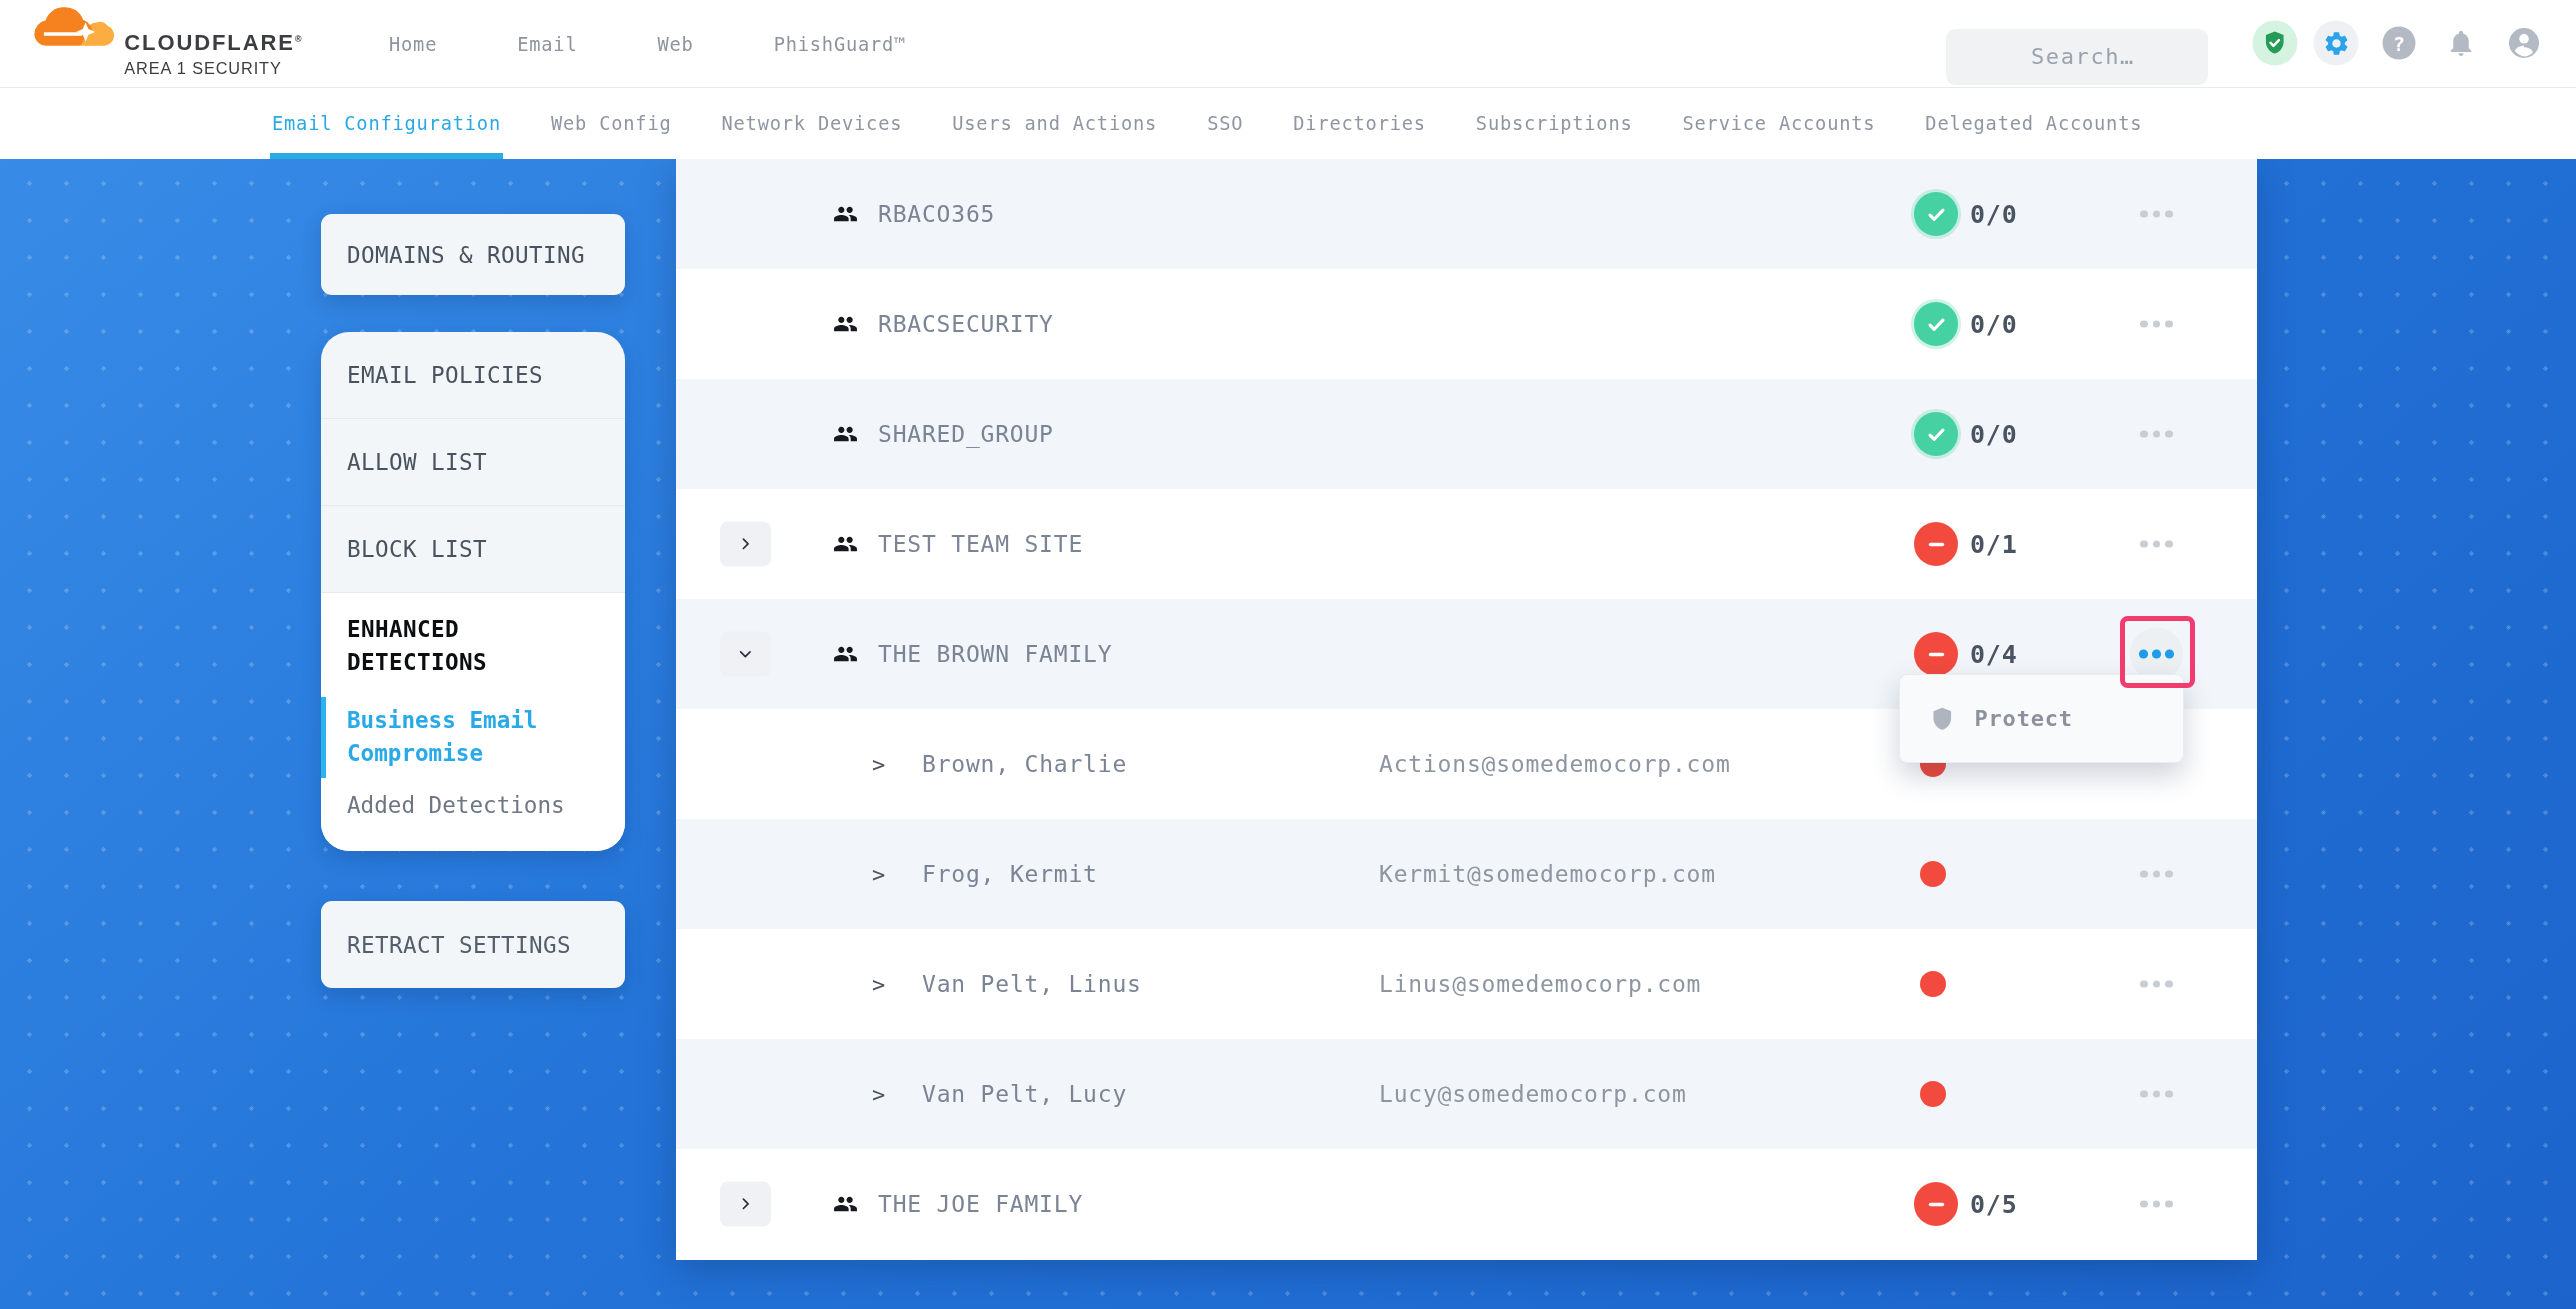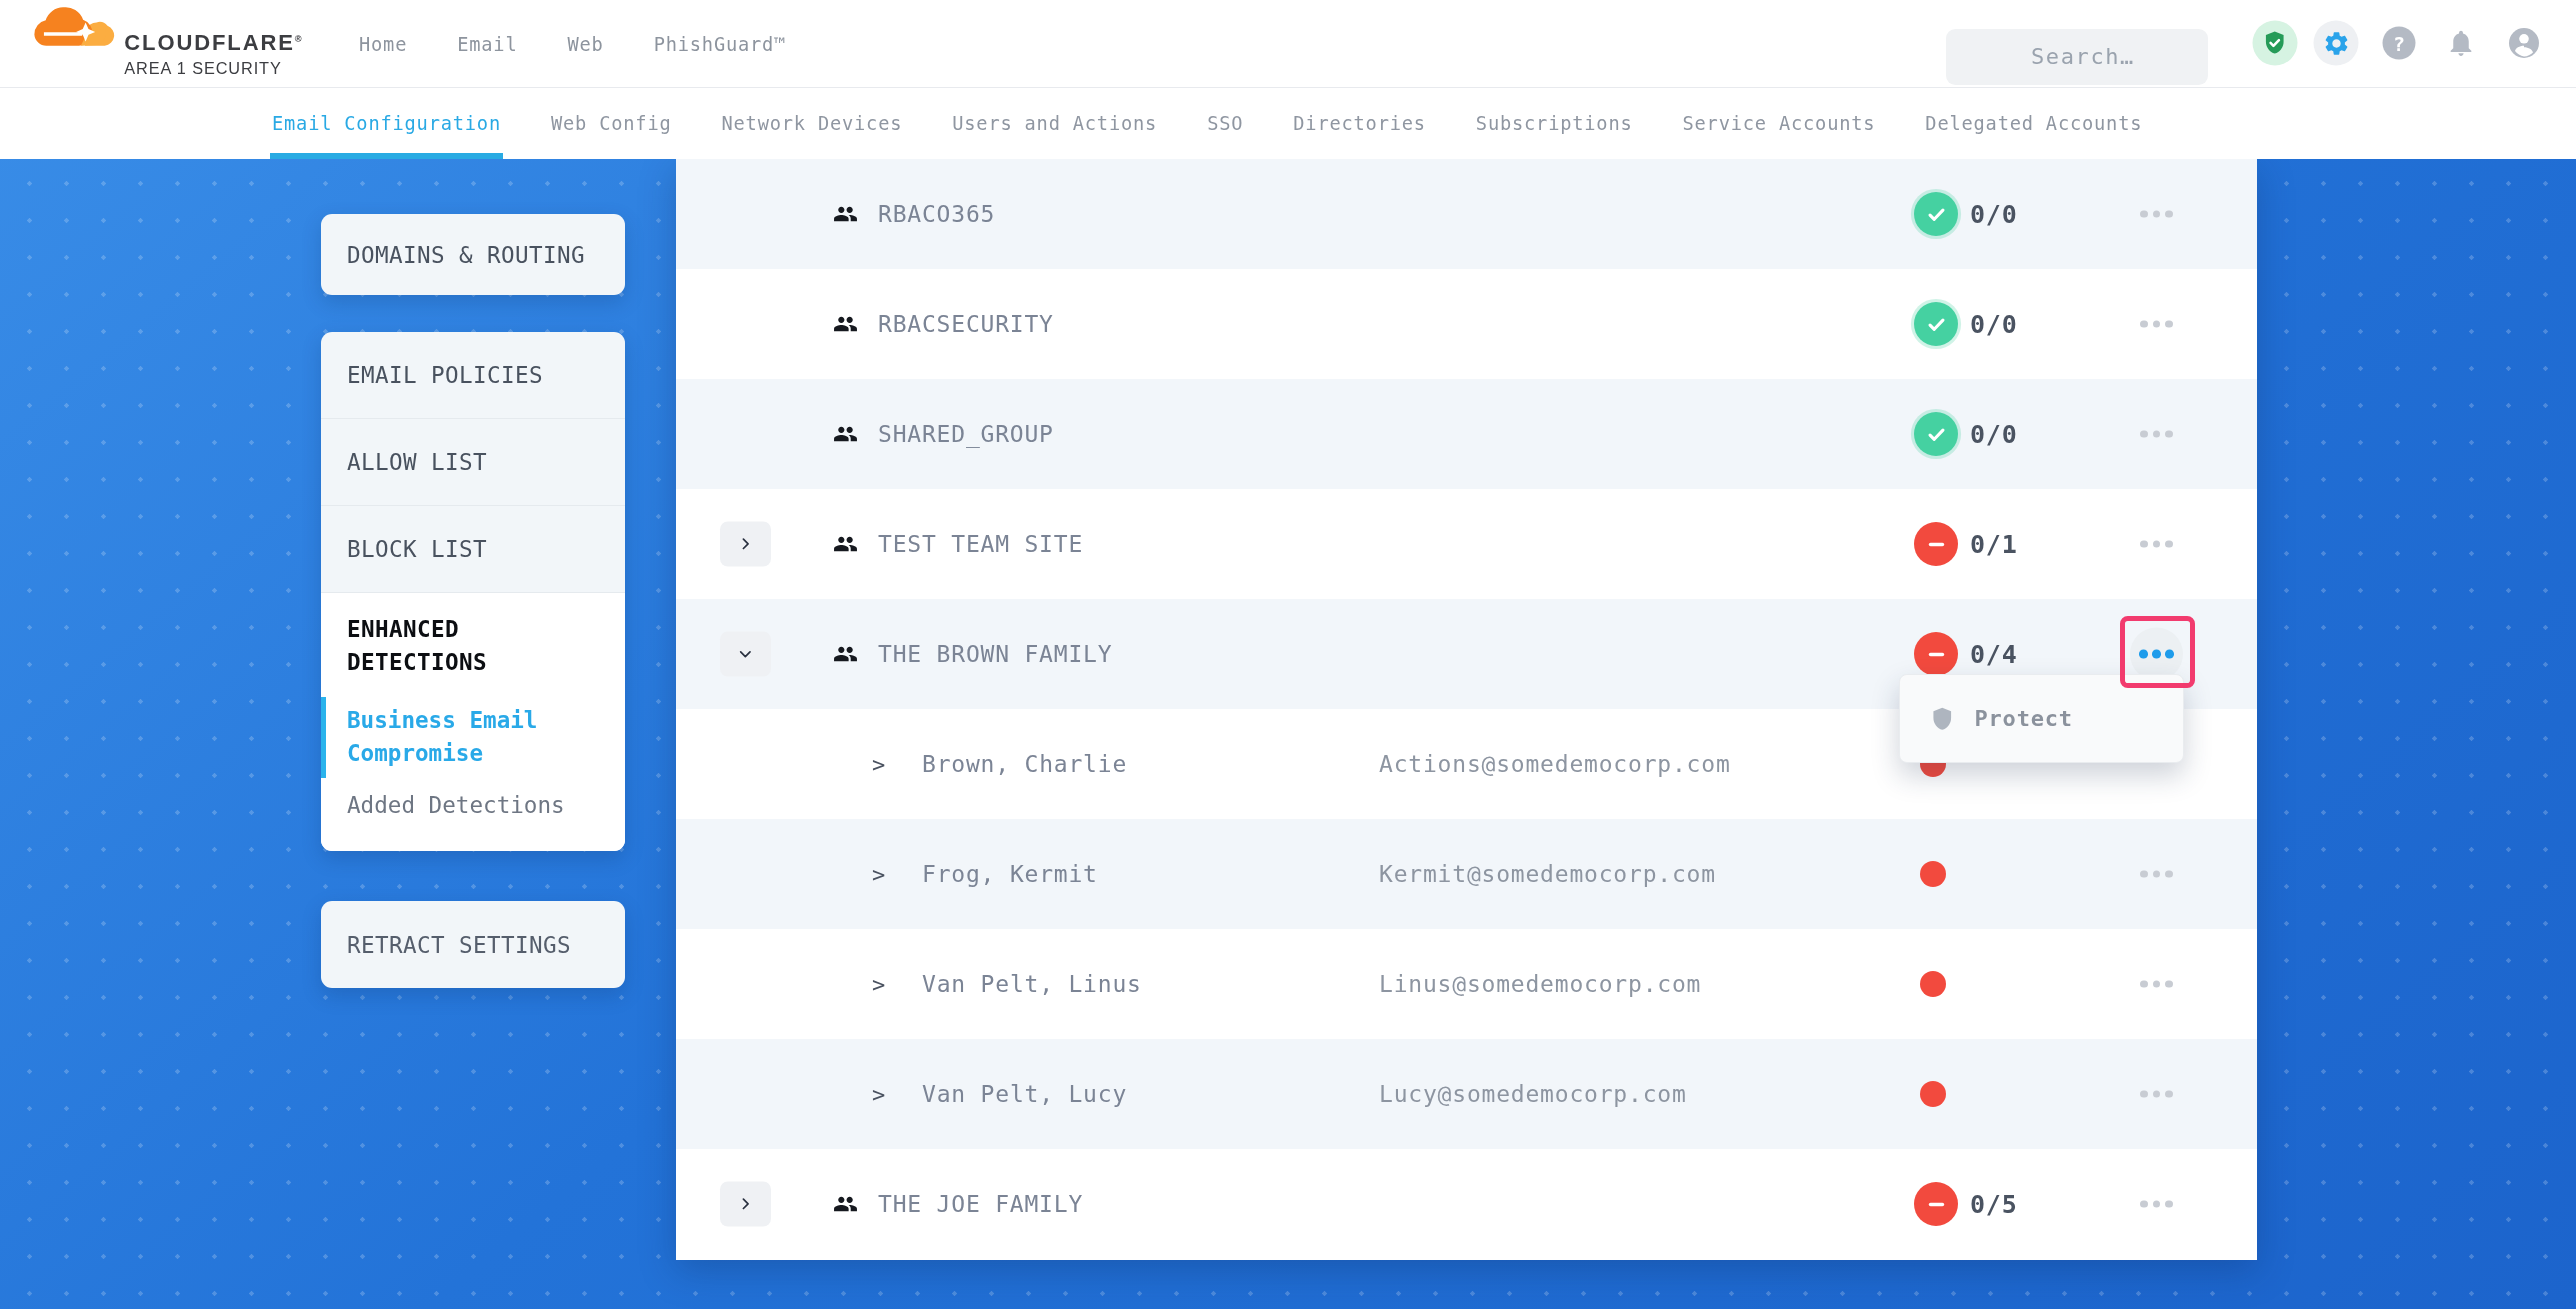--- a/index.html
+++ b/index.html
@@ -20,21 +20,21 @@
     position:absolute; left:0; top:0; width:2576px; height:88px;
     background:#ffffff; border-bottom:1.6px solid #e8eaee; z-index:10;
   }
   .brand { position:absolute; left:33px; top:6.2px; display:flex; align-items:flex-start; }
   .brand-cloud { width:82px; height:41px; }
   .brand-text { margin-left:9.3px; font-family:"Liberation Sans",sans-serif; color:#3c3d41; }
   .brand-name { font-size:22px; font-weight:bold; letter-spacing:1.9px; margin-top:22px; line-height:22px; }
   .brand-name .reg { font-size:9.3px; vertical-align:super; }
   .brand-sub { font-size:16.3px; font-weight:normal; letter-spacing:0.9px; margin-top:4.7px; }
   .main-nav { position:absolute; left:359px; top:0; height:88px; display:flex; align-items:center; gap:50px; }
-  .main-nav .nav-item { font-size:18.7px; color:#8d949e; letter-spacing:0.8px; cursor:pointer; }
+  .main-nav .nav-item { font-size:18.7px; color:#8d949e; letter-spacing:0.8px; cursor:pointer;margin-left:30px; }
   .search {
     position:absolute; left:1946px; top:15.6px; width:262px; height:56px;
     background:#f0f2f4; border-radius:9.3px; display:flex; align-items:center;margin-top:13px;
   }
   .search svg { width:28px; height:28px; margin-left:34px; }
   .search input {
     border:none; outline:none; background:transparent; flex:1;
     font-family:inherit; font-size:22px; letter-spacing:1.6px; color:#6b7380;
     padding-left:51px;
   }
@@ -58,21 +58,21 @@
   .tab.active { color:#29a9e4; }
   .tab.active::after { content:""; position:absolute; left:-2.3px; right:-2.3px; bottom:0; height:6.2px; background:#29abe3; }
 
   
   .sidebar-card {
     position:absolute; left:321px; width:304px; background:#f2f6f9;
     border-radius:11px; box-shadow:0 7.8px 20px rgba(12,45,95,.20); z-index:5;
     overflow:hidden;
   }
   .card-domains { top:214px; height:81px; }
-  .card-policies { top:332px; }
+  .card-policies { top:332px;border-radius:28px; }
   .card-retract { top:901px; height:87px; }
   .side-item {
     height:87px; display:flex; align-items:center; padding-left:26px;
     font-size:22.6px; color:#49525f; letter-spacing:0.4px;
     border-bottom:1.6px solid #e5eaee; cursor:pointer;
   }
   .card-domains .side-item, .card-retract .side-item { border-bottom:none; height:100%; }
   .card-retract .side-item { color:#555e6c; }
   .enh-section { position:relative; background:#ffffff; height:258px; padding:20px 26px 8px; }
   .enh-title { font-size:22.6px; font-weight:bold; color:#0c0e12; line-height:33px; letter-spacing:0.4px; }

